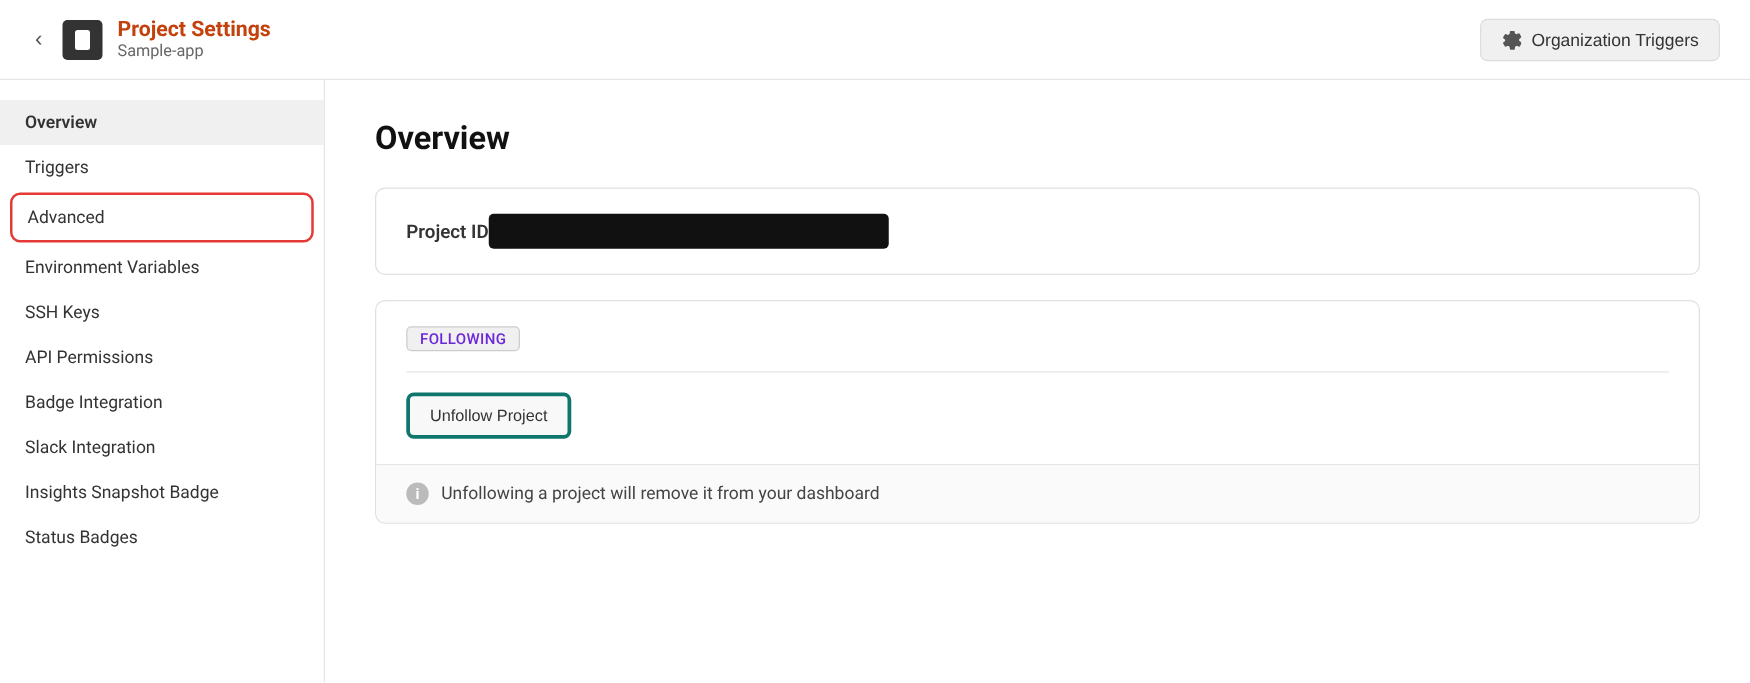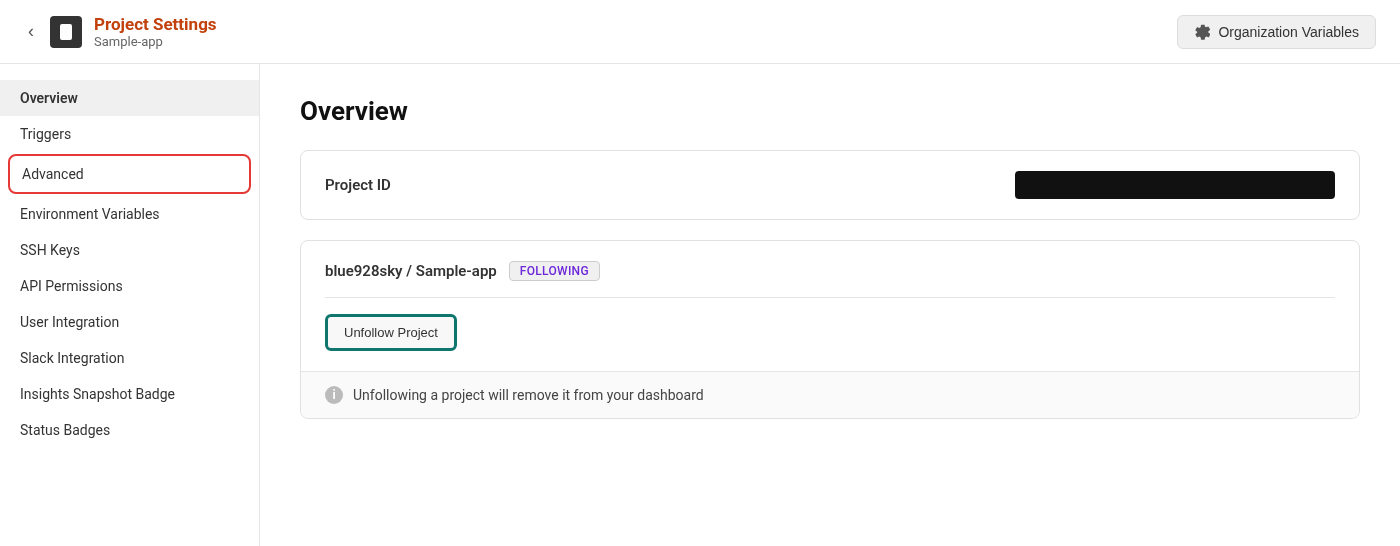--- a/index.html
+++ b/index.html
@@ -129,21 +129,21 @@
     
     .card {
       border: 1px solid #e0e0e0;
       border-radius: 8px;
       margin-bottom: 20px;
       background: #fff;
     }
     .card-row {
       display: flex;
       align-items: center;
-      justify-content: space-between;
+      justify-content: flex-start;
       padding: 20px 24px;
     }
     .card-label {
       font-weight: 600;
       font-size: 15px;
     }
     .project-id-value {
       width: 320px;
       height: 28px;
       background: #111;
@@ -240,53 +240,52 @@
     </div>
     <div class="project-title">
       <span class="project-title-main">Project Settings</span>
       <span class="project-title-sub">Sample-app</span>
     </div>
   </div>
   <button class="org-settings-btn">
     <svg class="gear-svg" viewBox="0 0 20 20" xmlns="http://www.w3.org/2000/svg">
       <path d="M10 13a3 3 0 100-6 3 3 0 000 6zm7.94-2.06a8 8 0 00.06-1 8 8 0 00-.06-.94l2.03-1.58a.5.5 0 00.12-.63l-1.92-3.32a.5.5 0 00-.61-.22l-2.39.96a7.44 7.44 0 00-1.62-.94l-.36-2.54A.49.49 0 0013 1h-3.84a.49.49 0 00-.49.42l-.36 2.54a7.44 7.44 0 00-1.62.94l-2.39-.96a.5.5 0 00-.61.22L1.77 7.48a.49.49 0 00.12.63l2.03 1.58A7.72 7.72 0 003.86 10a7.72 7.72 0 00.06.94l-2.03 1.58a.49.49 0 00-.12.63l1.92 3.32c.12.22.38.3.61.22l2.39-.96c.5.36 1.04.66 1.62.94l.36 2.54c.07.24.28.42.49.42H13c.27 0 .48-.19.49-.42l.36-2.54a7.44 7.44 0 001.62-.94l2.39.96c.23.08.49 0 .61-.22l1.92-3.32a.49.49 0 00-.12-.63l-2.03-1.58z"></path>
     </svg>
-    <span>Organization Variables</span>
+    <span>Organization Triggers</span>
   </button>
 </header>
 
 <div class="main-layout">
 
   <nav class="sidebar">
     <a class="sidebar-item active" href="#">Overview</a>
     <a class="sidebar-item" href="#">Triggers</a>
     <a class="sidebar-item highlighted" href="#">Advanced</a>
     <a class="sidebar-item" href="#">Environment Variables</a>
     <a class="sidebar-item" href="#">SSH Keys</a>
     <a class="sidebar-item" href="#">API Permissions</a>
-    <a class="sidebar-item" href="#">User Integration</a>
+    <a class="sidebar-item" href="#">Badge Integration</a>
     <a class="sidebar-item" href="#">Slack Integration</a>
     <a class="sidebar-item" href="#">Insights Snapshot Badge</a>
     <a class="sidebar-item" href="#">Status Badges</a>
   </nav>
 
   <main class="content">
     <h1 class="page-title">Overview</h1>
 
     <div class="card">
       <div class="card-row">
         <span class="card-label">Project ID</span>
         <div class="project-id-value"></div>
       </div>
     </div>
 
     <div class="card">
       <div class="follow-card-inner">
         <div class="follow-header">
-          <span class="follow-project-name">blue928sky / Sample-app</span>
           <span class="following-badge">FOLLOWING</span>
         </div>
         <hr class="divider">
         <button class="unfollow-btn">Unfollow Project</button>
       </div>
       <div class="info-bar">
         <div class="info-icon">i</div>
         <span>Unfollowing a project will remove it from your dashboard</span>
       </div>
     </div>

